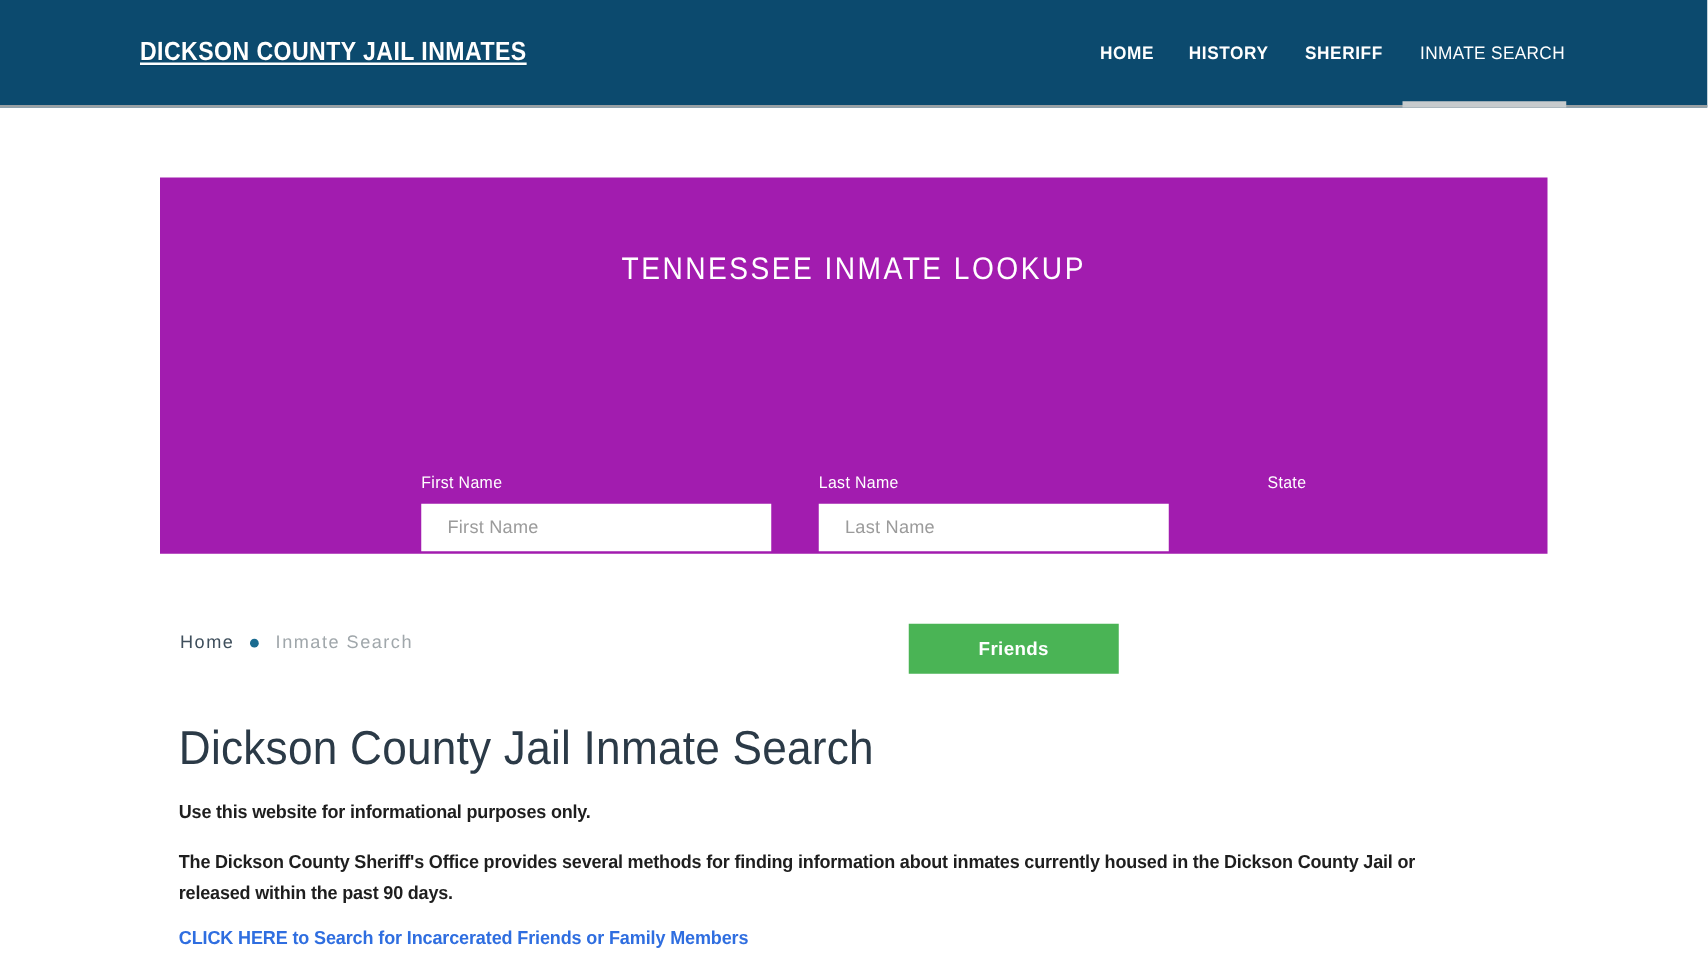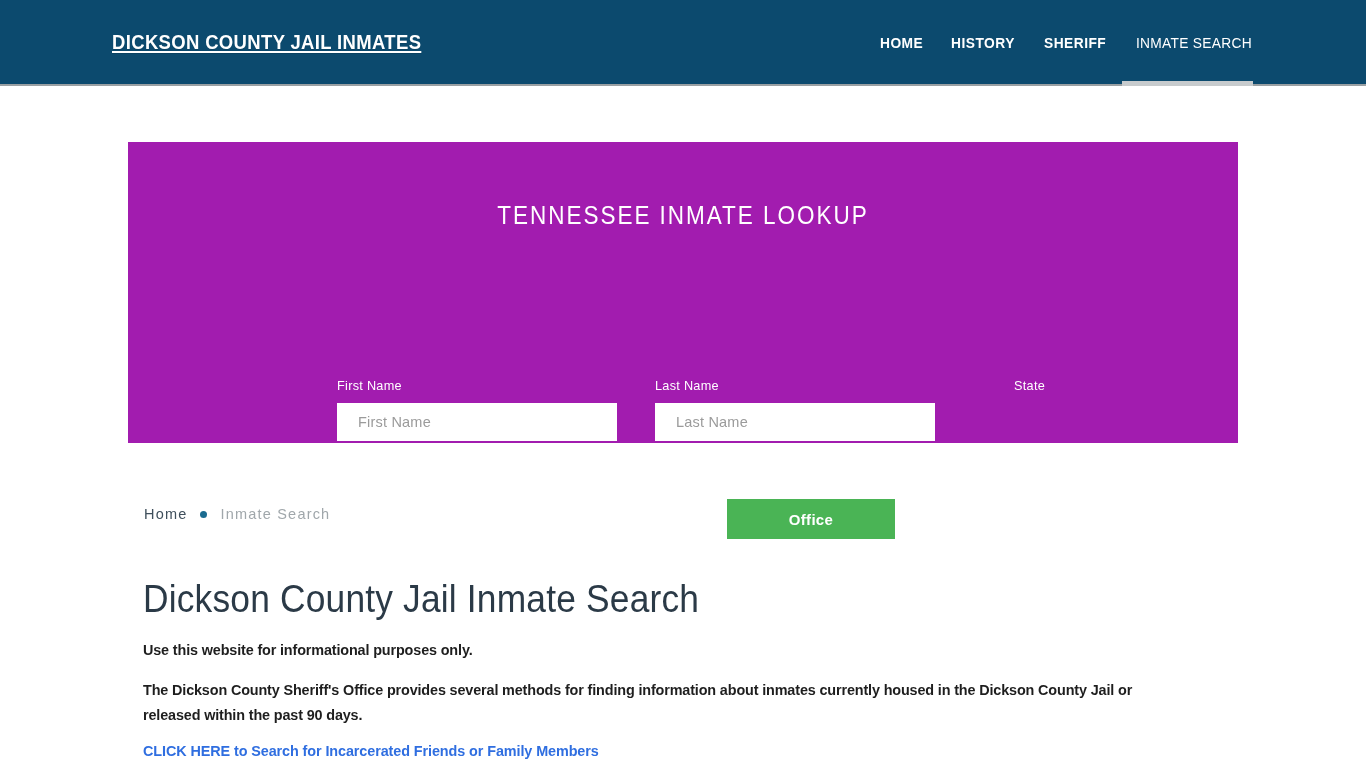--- a/index.html
+++ b/index.html
@@ -245,21 +245,21 @@
 
   <div class="field last">
     <label class="field-label">Last Name</label>
     <input class="field-input" type="text" placeholder="Last Name" style="">
   </div>
 
   <div class="field state">
     <label class="field-label">State</label>
   </div>
 
-  <button class="search-button">Office</button>
+  <button class="search-button">Friends</button>
 </section>
 
 <nav class="breadcrumb">
   <a class="crumb-home" href="#">Home</a>
   <span class="crumb-sep"></span>
   <span class="crumb-current">Inmate Search</span>
 </nav>
 
 <main>
   <h1 class="page-title">Dickson County Jail Inmate Search</h1>

